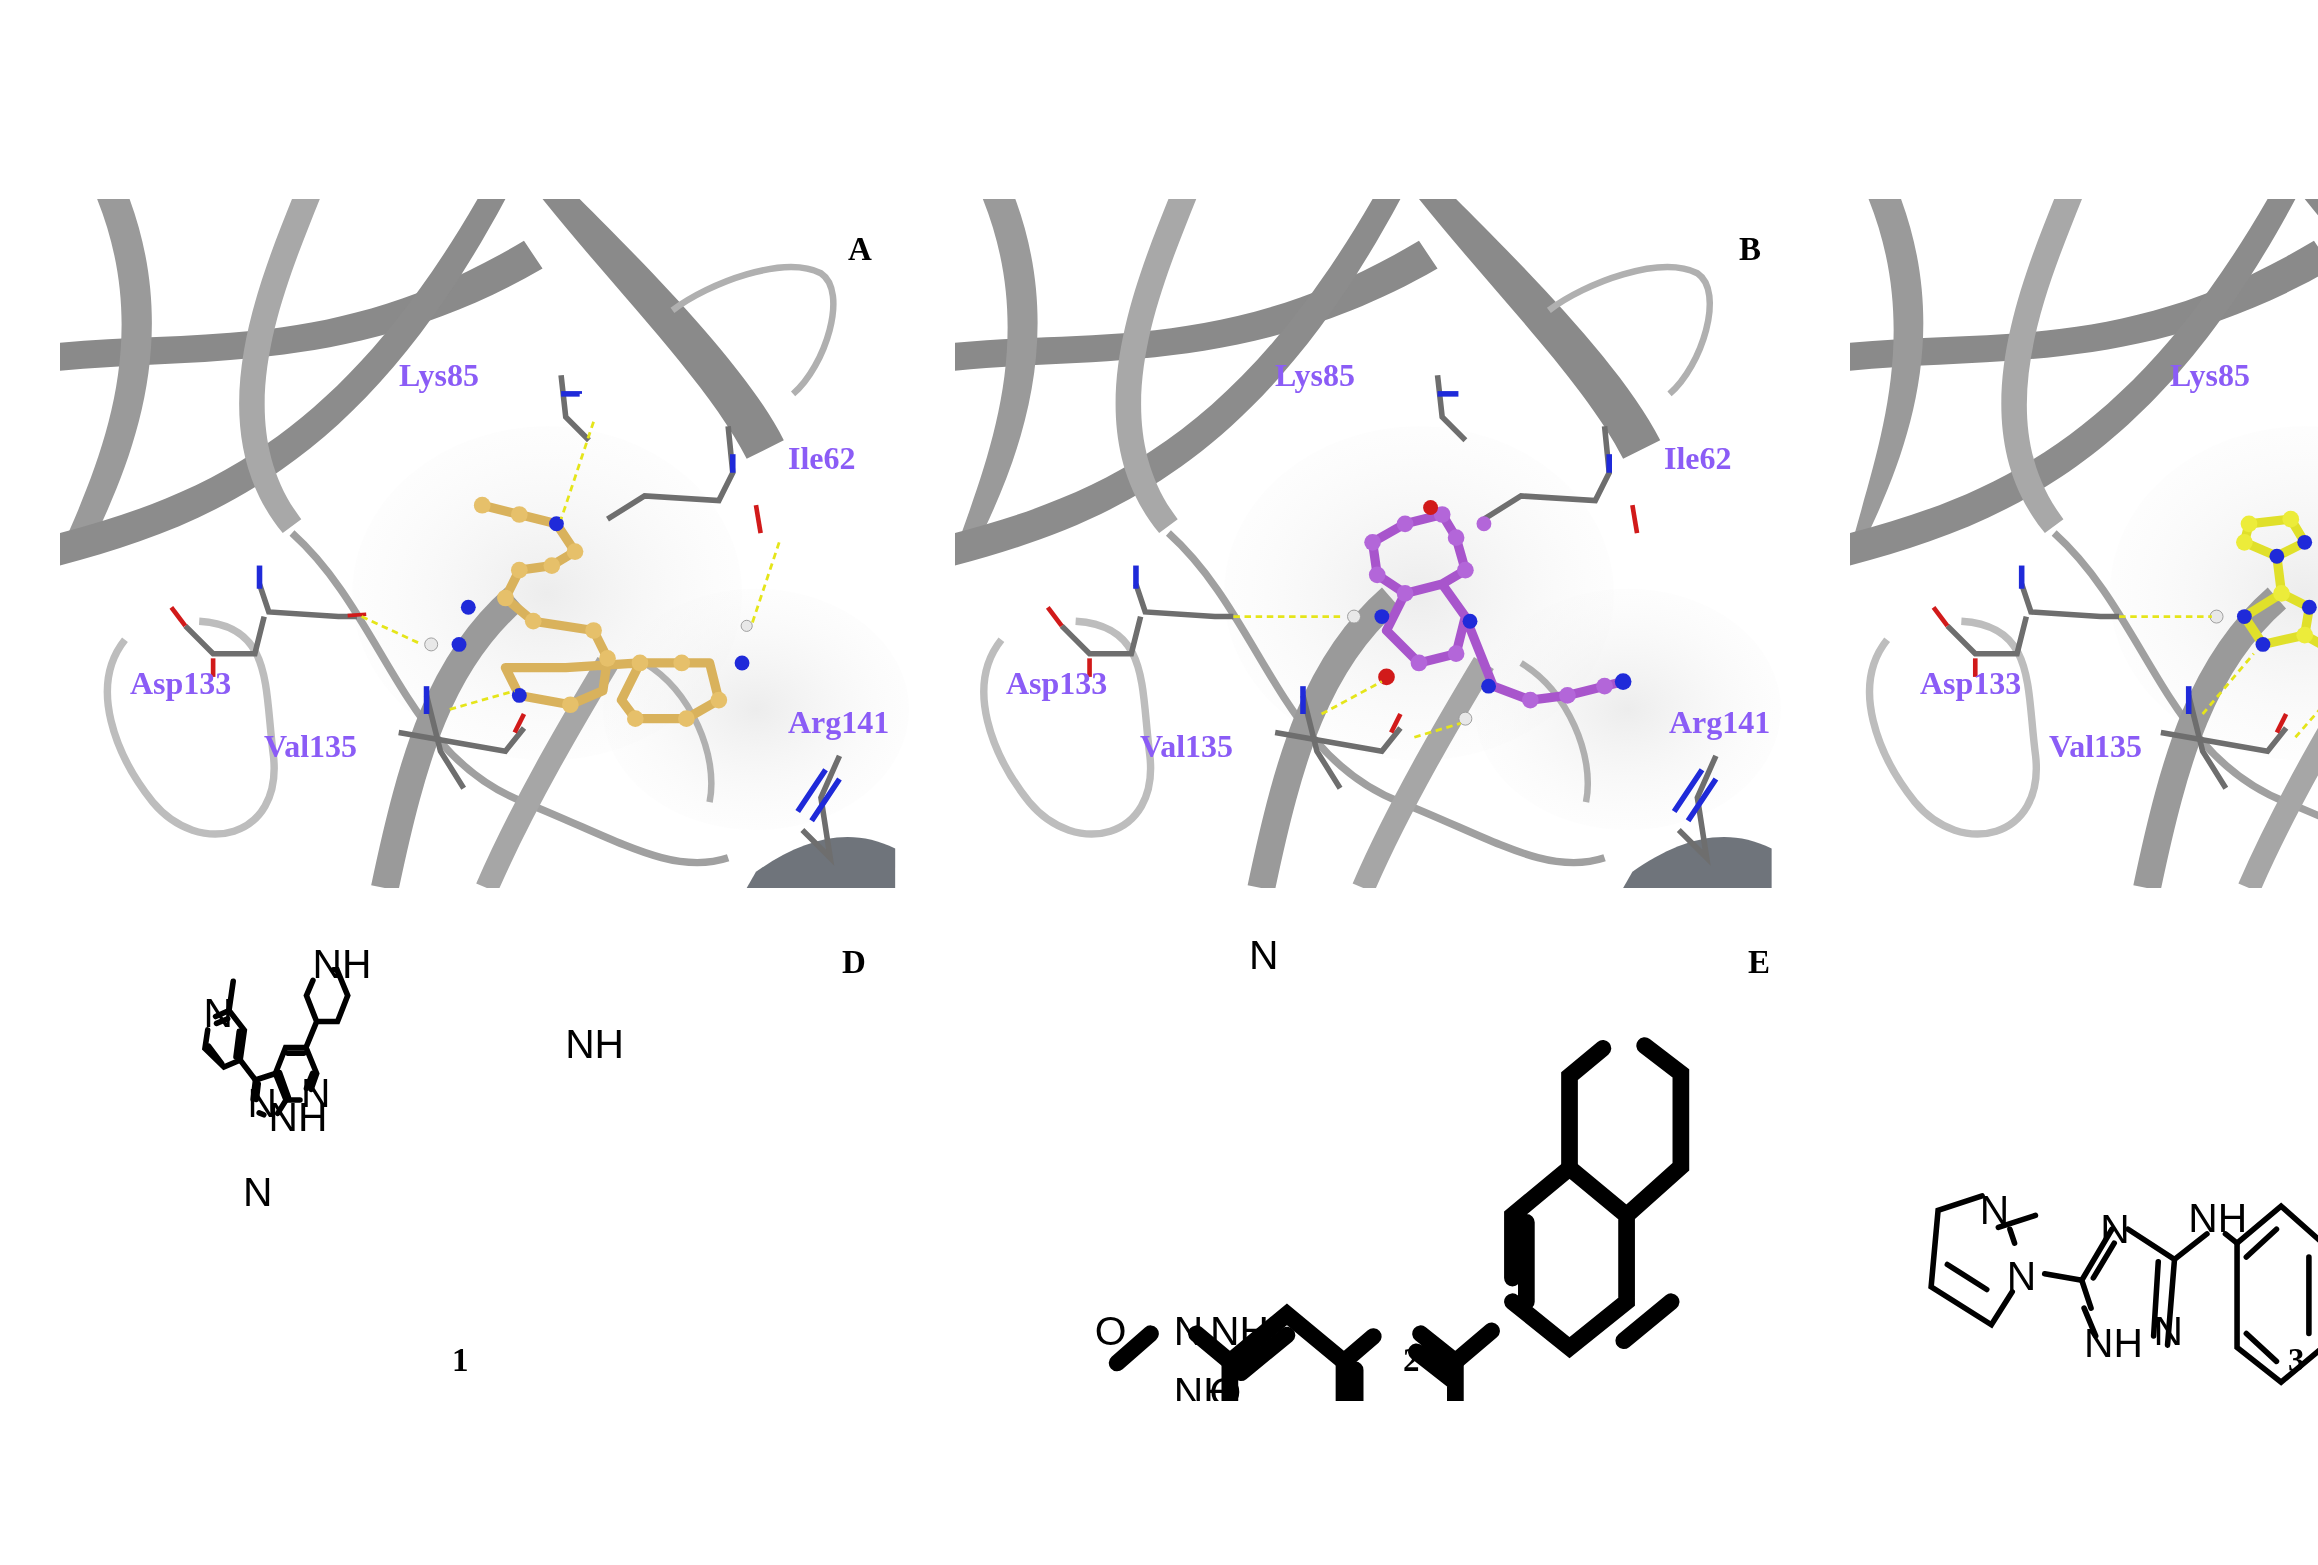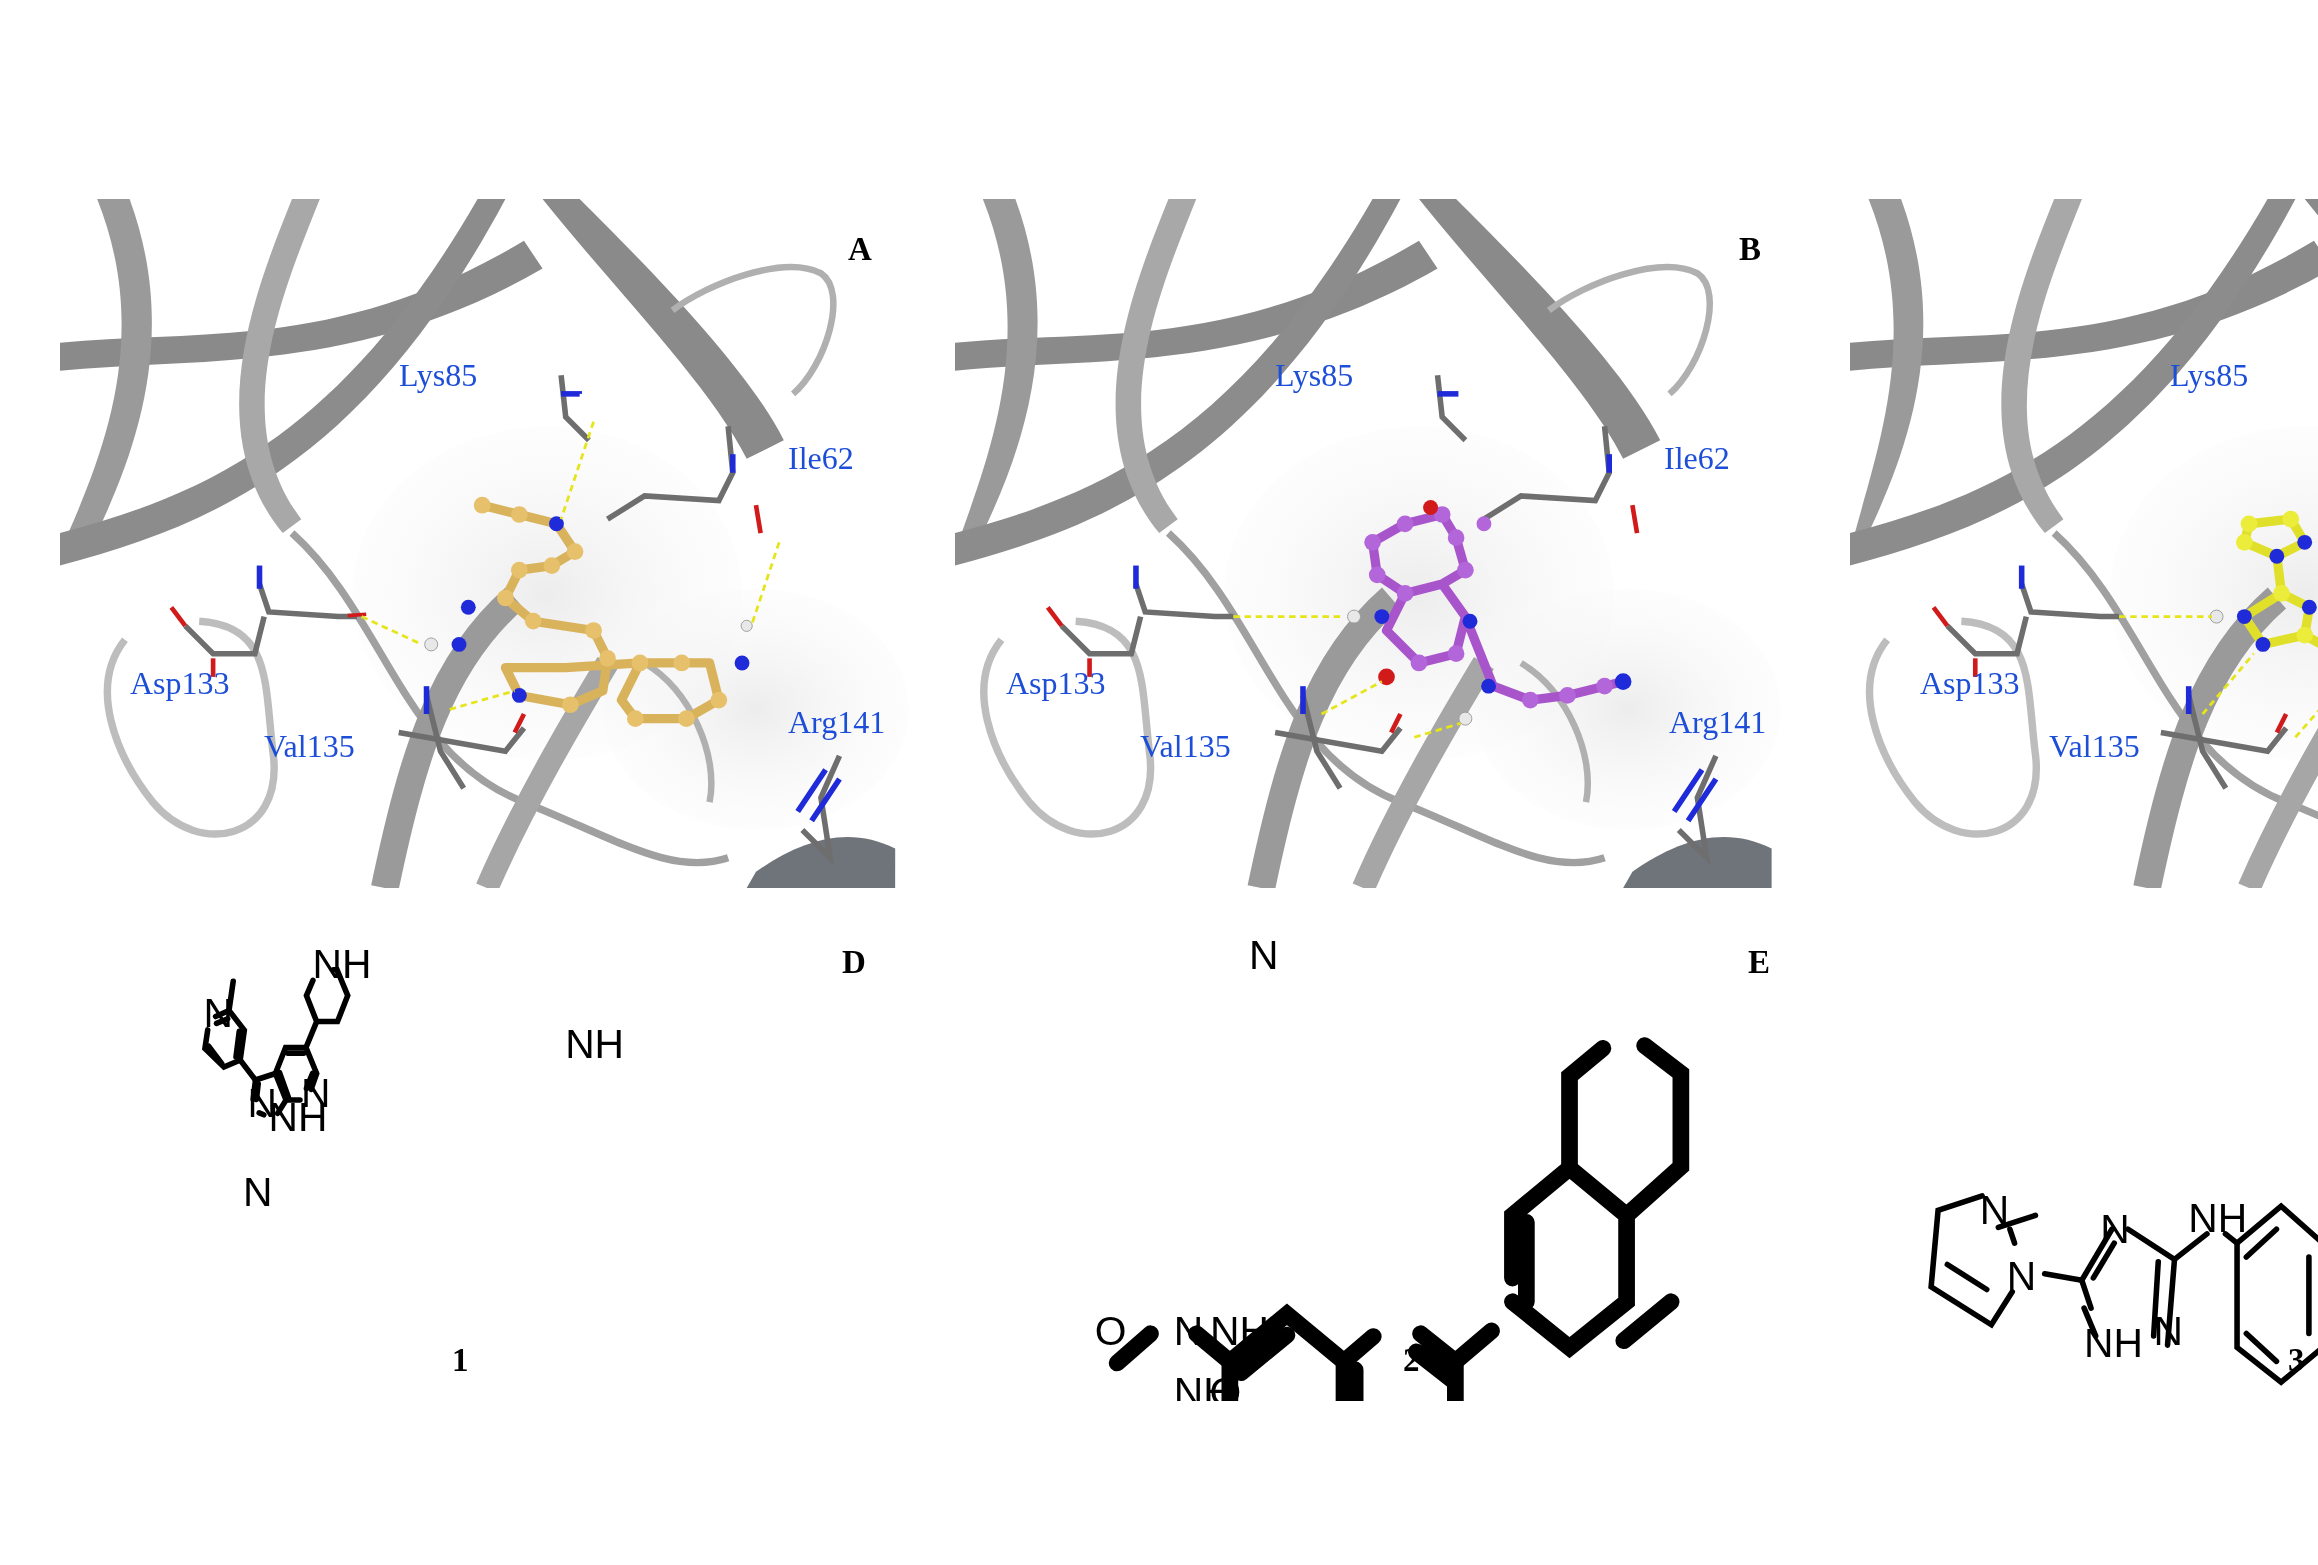--- a/index.html
+++ b/index.html
@@ -1,20 +1,20 @@
 <!DOCTYPE html>
 <html style="font-size:7.4px"><head>
 <meta charset="utf-8">
 <style>
   html, body { margin:0; padding:0; background:#ffffff; }
   body { width:2782px; height:1565px; position:relative; overflow:hidden; font-family:"Liberation Serif", serif; }
   .panel { position:absolute; top:199px; width:863px; height:689px; overflow:hidden; background:#ffffff; }
   .panel svg { position:absolute; left:0; top:0; width:863px; height:689px; }
   .panel-letter { position:absolute; font-family:"Liberation Serif", serif; font-weight:bold; font-size:33px; color:#000; }
-  .res-label { position:absolute; font-family:"Liberation Serif", serif; font-weight:normal; font-size:32px; color:#1d4ed8; white-space:nowrap; }
+  .res-label { position:absolute; font-family:"Liberation Serif", serif; font-weight:bold; font-size:32px; color:#8b5cf6; white-space:nowrap; }
   .struct { position:absolute; top:937px; height:464px; }
   .struct svg { position:absolute; left:0; top:0; }
   .atom { font-family:"Liberation Sans", sans-serif; font-size:88px; fill:#000; }
   .cmpd-num { position:absolute; font-family:"Liberation Serif", serif; font-weight:bold; font-size:33px; color:#000; }
   .sub-letter { position:absolute; font-family:"Liberation Serif", serif; font-weight:bold; font-size:33px; color:#000; }
 </style>
 </head>
 <body>
 
 <div class="panel" style="left:60px;">

